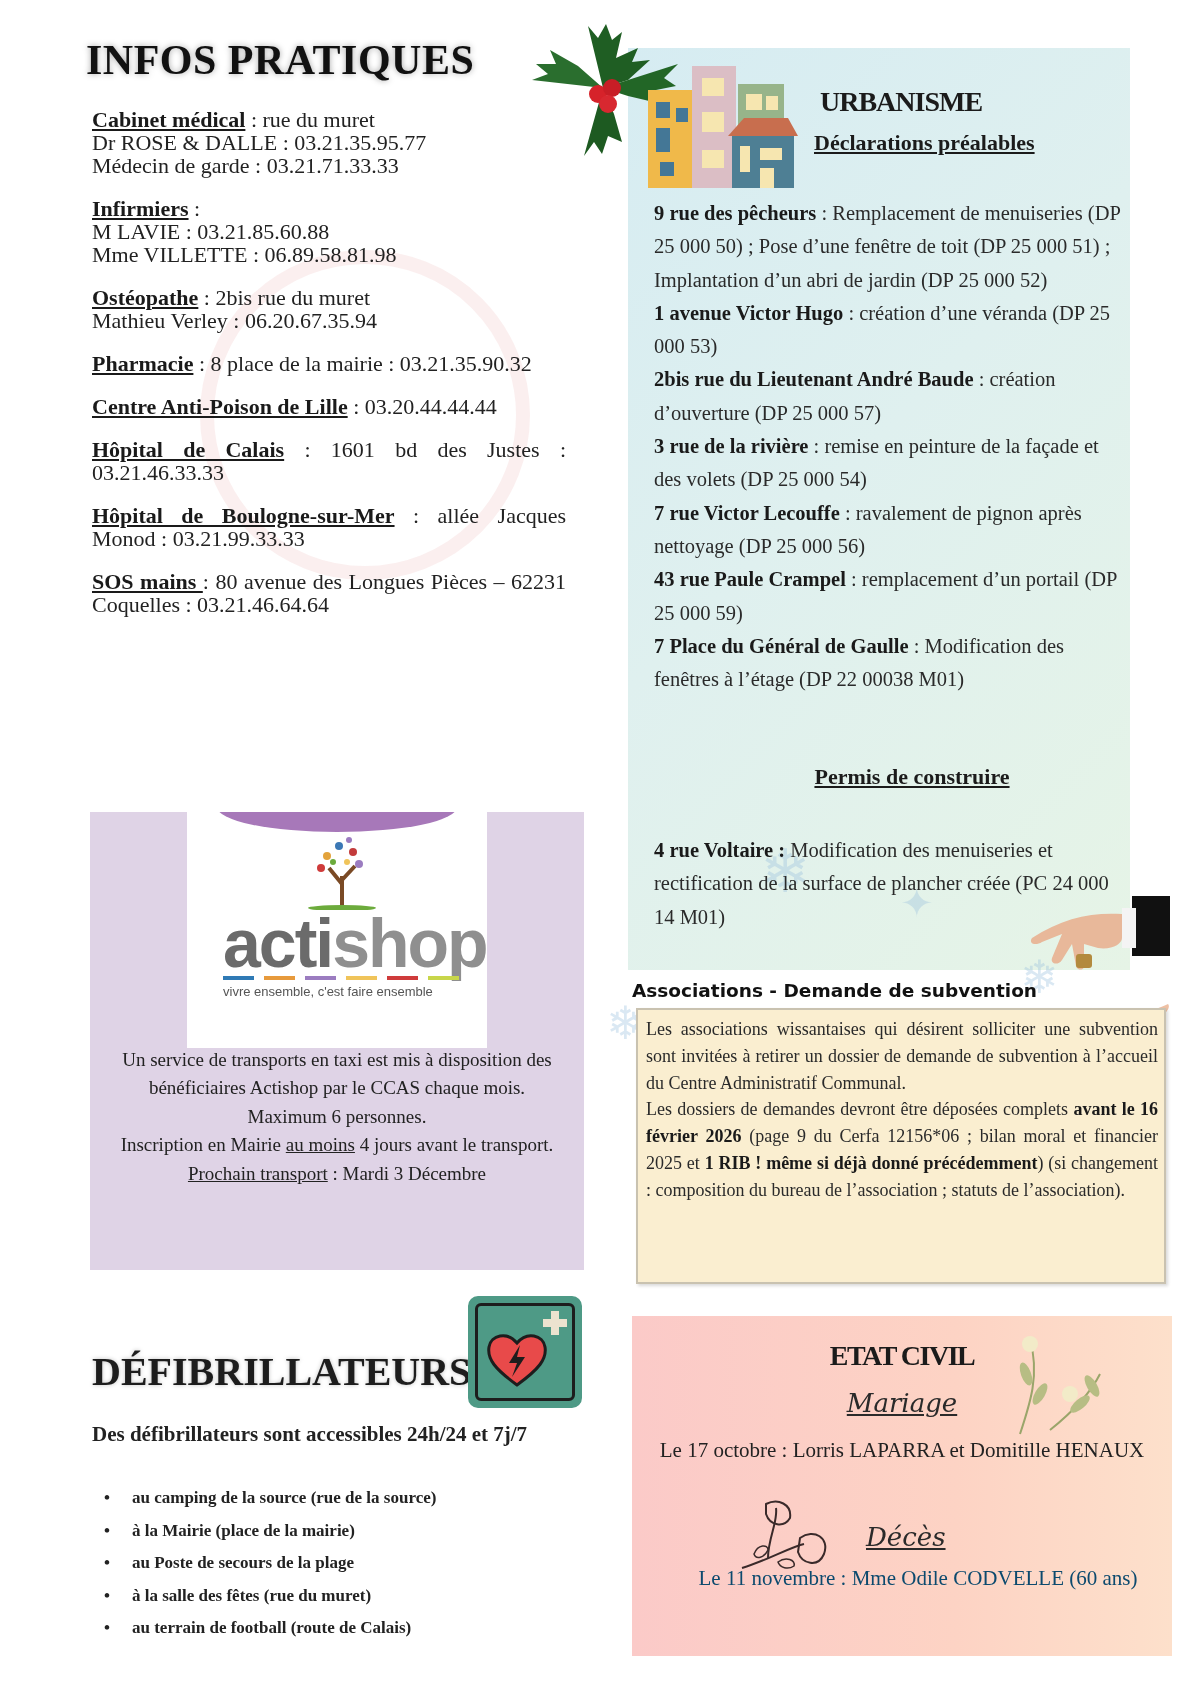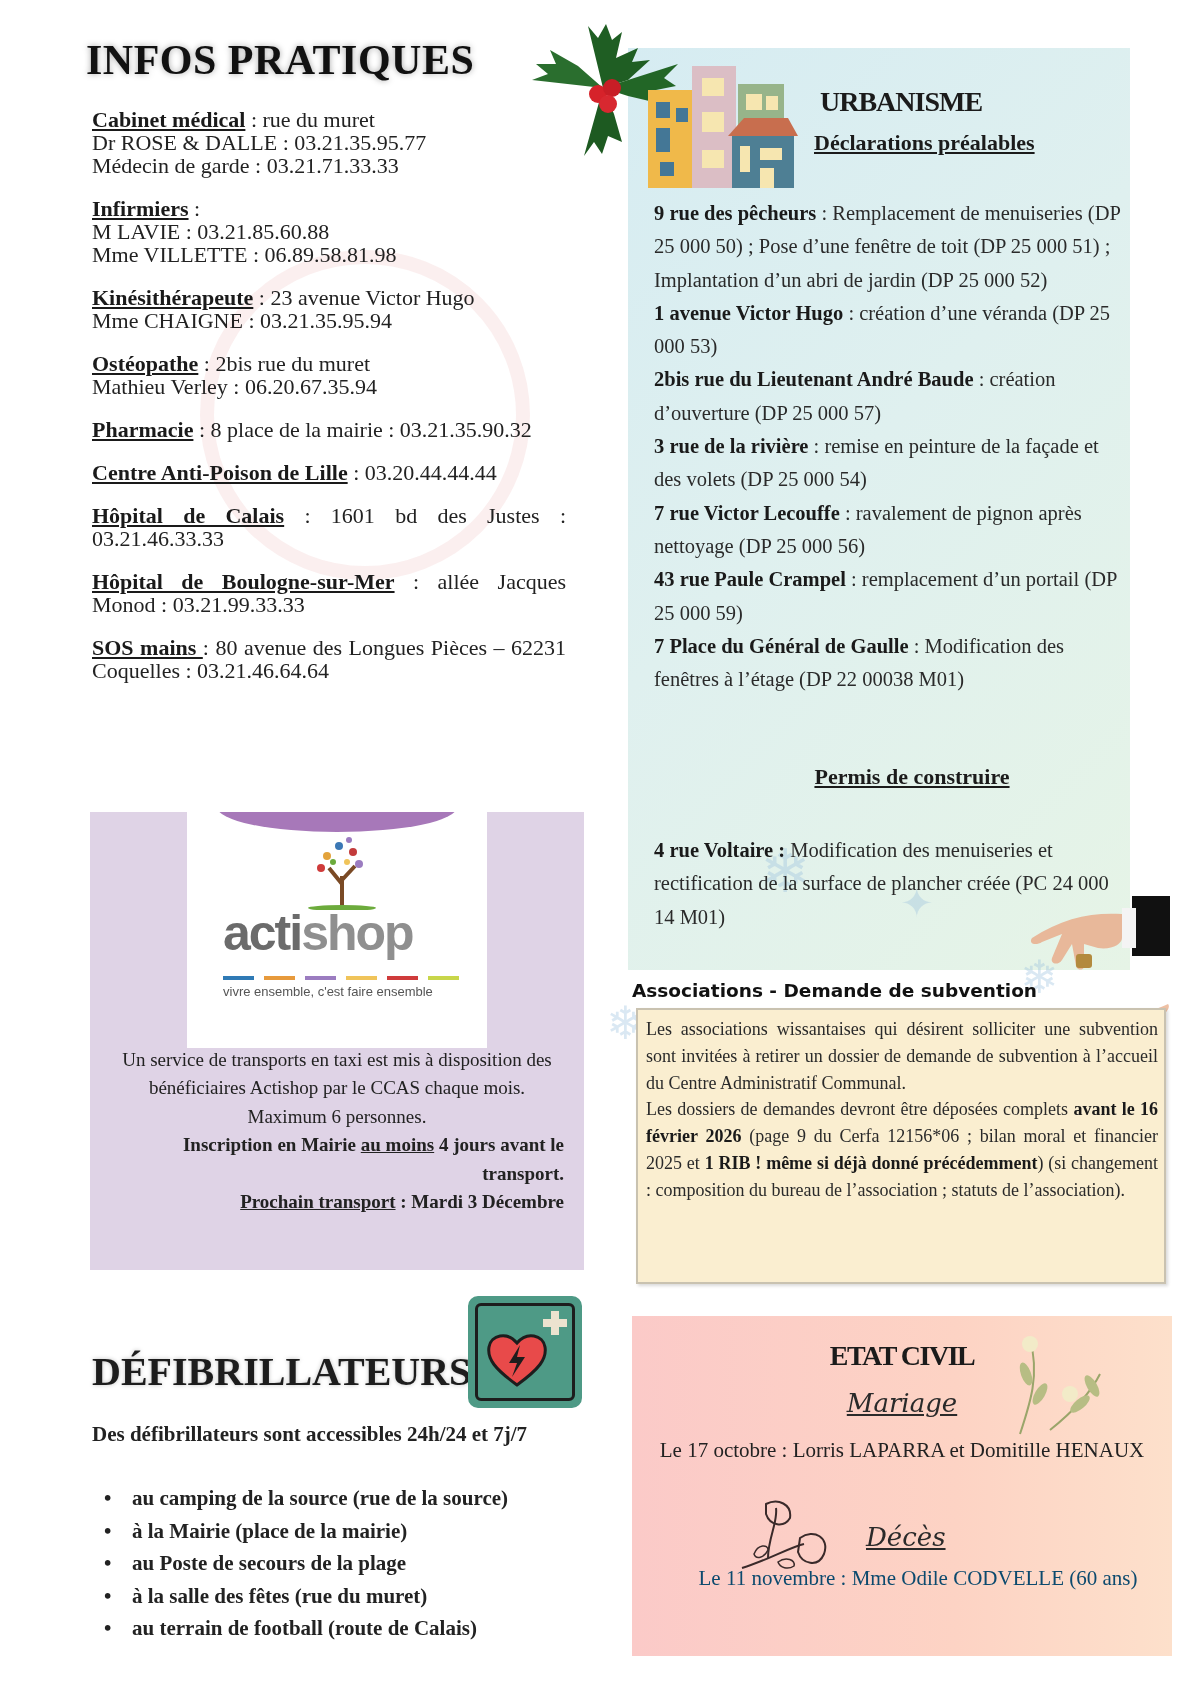--- a/index.html
+++ b/index.html
@@ -21,35 +21,35 @@
   .heart-deco {
     left: 200px; top: 250px; width: 330px; height: 330px; border: 14px solid rgba(230,150,150,0.15);
     border-radius: 50%;
   }
 
   
   #actishop-box { left: 90px; top: 812px; width: 494px; height: 458px; background: #dfd3e6; }
   #actishop-logo { left: 187px; top: 812px; width: 300px; height: 236px; background: #ffffff; overflow: hidden; }
   #actishop-logo .arc { position: absolute; left: 30px; top: -30px; width: 240px; height: 50px; border-radius: 0 0 50% 50%; background: #a778b9; }
   #actishop-logo .tree { position: absolute; left: 120px; top: 24px; width: 70px; height: 74px; }
-  #actishop-logo .word { position: absolute; left: 36px; top: 92px; font-family: "Liberation Sans", sans-serif; font-weight: bold; font-size: 50px; letter-spacing: -2px; color: #6b6b6b; }
+  #actishop-logo .word { position: absolute; left: 36px; top: 92px; font-family: "Liberation Sans", sans-serif; font-weight: bold; font-size: 68px; letter-spacing: -2px; color: #6b6b6b; }
   #actishop-logo .word .s { color: #8f8f8f; }
   #actishop-logo .bars { position: absolute; left: 36px; top: 164px; display: flex; gap: 10px; }
   #actishop-logo .bars span { display: block; width: 31px; height: 4px; }
   #actishop-logo .slogan { position: absolute; left: 36px; top: 172px; font-family: "Liberation Sans", sans-serif; font-size: 13px; color: #555; }
   #actishop-text { left: 110px; top: 1046px; width: 454px; text-align: center; font-family: "Liberation Serif", serif; font-size: 19px; line-height: 28.4px; color: #222; }
-  #actishop-text .b { font-weight: bold; text-align: right; }
+  #actishop-text .b { font-weight: normal; }
   #actishop-text .u { text-decoration: underline; }
 
   
   #defib-title { left: 92px; top: 1348px; font-family: "Liberation Serif", serif; font-size: 40px; color: #1d1d1d; text-shadow: 0 0 4px rgba(0,0,0,0.25); }
   #defib-icon { left: 468px; top: 1296px; width: 114px; height: 112px; background: #4e9a86; border-radius: 10px; border: 3px solid #4e9a86; }
   #defib-icon .inner { position: absolute; left: 4px; top: 4px; right: 4px; bottom: 4px; border: 3px solid #1d1d1d; border-radius: 6px; }
   #defib-intro { left: 92px; top: 1418px; width: 500px; font-family: "Liberation Serif", serif; font-weight: bold; font-size: 21px; line-height: 32px; color: #222; }
-  #defib-list { left: 104px; top: 1482px; list-style: none; font-family: "Liberation Serif", serif; font-weight: bold; font-size: 21px; line-height: 32.6px; color: #222; }
+  #defib-list { left: 104px; top: 1482px; list-style: none; font-family: "Liberation Serif", serif; font-weight: bold; font-size: 17px; line-height: 32.6px; color: #222; }
   #defib-list li::before { content: "•"; display: inline-block; width: 28px; }
 
   
   #urba-box {
     left: 628px; top: 48px; width: 502px; height: 922px;
     background: linear-gradient(135deg, #d6ecf2 0%, #dff0ef 45%, #e6f4e6 100%);
   }
   #holly { left: 528px; top: 18px; width: 150px; height: 140px; }
   #houses { left: 648px; top: 58px; width: 150px; height: 130px; }
   #urba-title { left: 820px; top: 86px; font-family: "Liberation Serif", serif; font-weight: bold; font-size: 28px; letter-spacing: -1px; color: #1b1b1b; }
@@ -93,24 +93,20 @@
 <div id="infos-list" class="abs">
   <div class="info-entry">
     <span class="lbl">Cabinet médical</span><span> : rue du muret</span>
     <span class="line">Dr ROSE &amp; DALLE : 03.21.35.95.77</span>
     <span class="line">Médecin de garde : 03.21.71.33.33</span>
   </div>
   <div class="info-entry">
     <span class="lbl">Infirmiers</span><span> :</span>
     <span class="line">M LAVIE : 03.21.85.60.88</span>
     <span class="line">Mme VILLETTE : 06.89.58.81.98</span>
-  </div>
-  <div class="info-entry">
-    <span class="lbl">Kinésithérapeute</span><span> : 23 avenue Victor Hugo</span>
-    <span class="line">Mme CHAIGNE : 03.21.35.95.94</span>
   </div>
   <div class="info-entry">
     <span class="lbl">Ostéopathe</span><span> : 2bis rue du muret</span>
     <span class="line">Mathieu Verley : 06.20.67.35.94</span>
   </div>
   <div class="info-entry">
     <span class="lbl">Pharmacie</span><span> : 8 place de la mairie : 03.21.35.90.32</span>
   </div>
   <div class="info-entry">
     <span class="lbl">Centre Anti-Poison de Lille</span><span> : 03.20.44.44.44</span>

